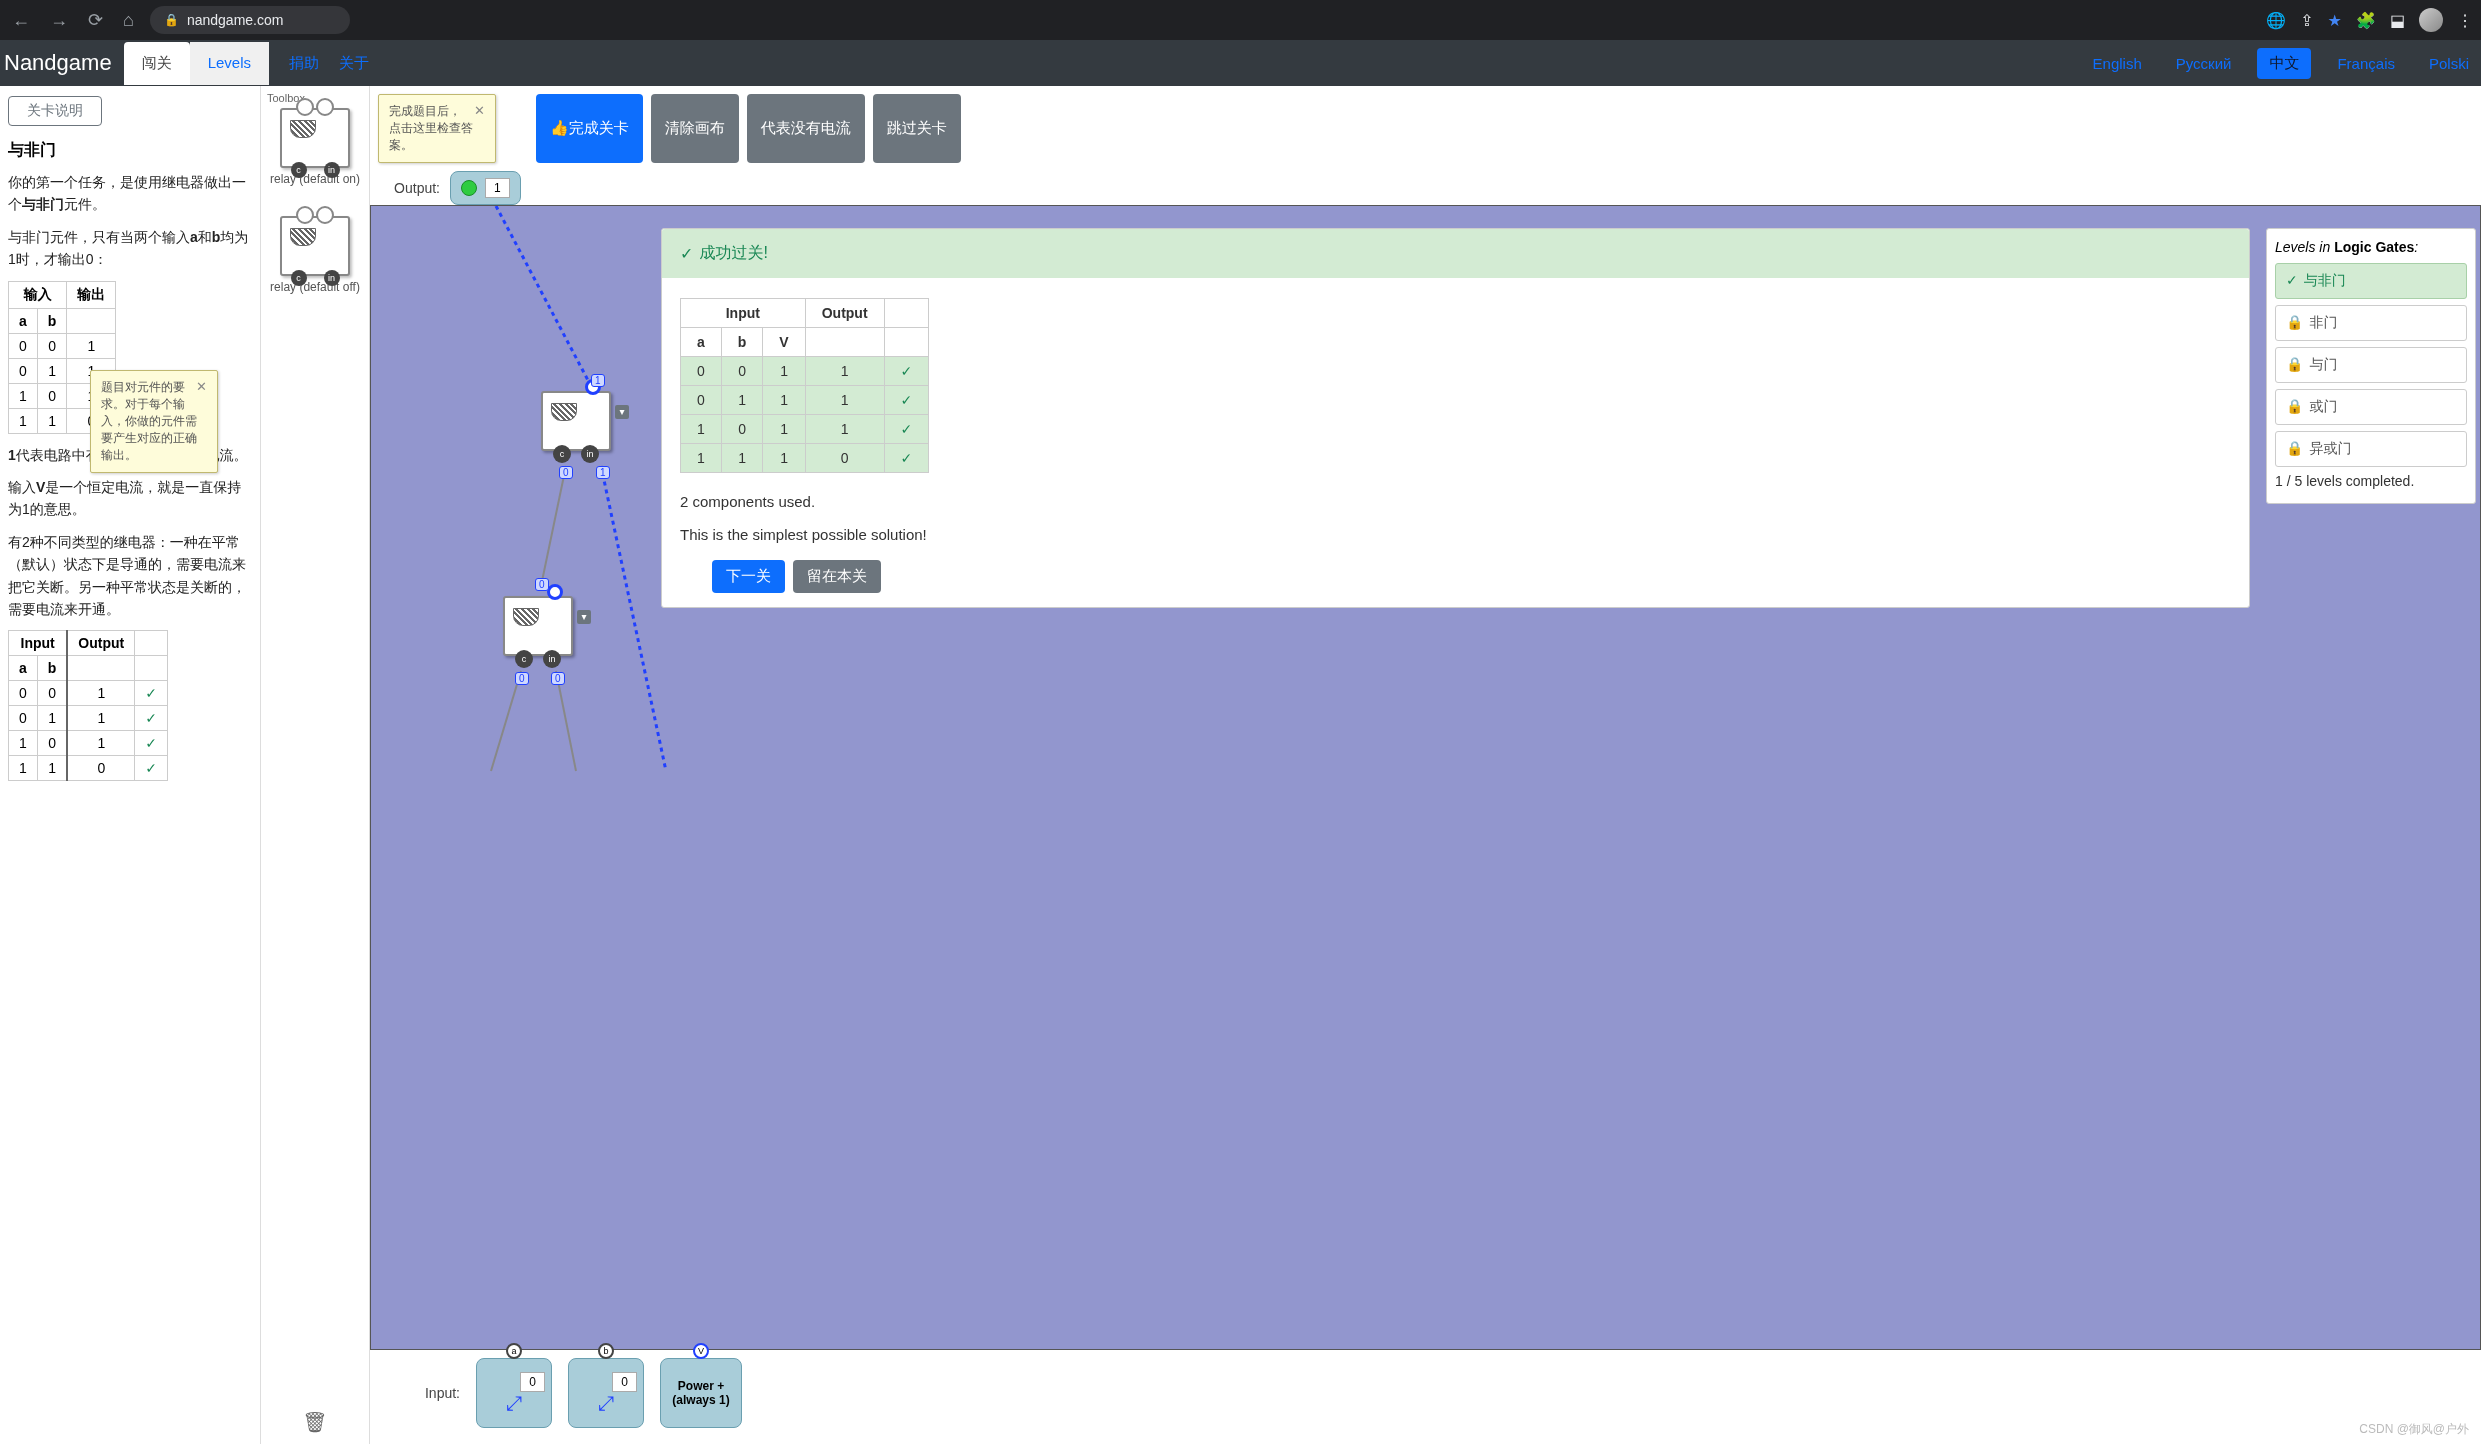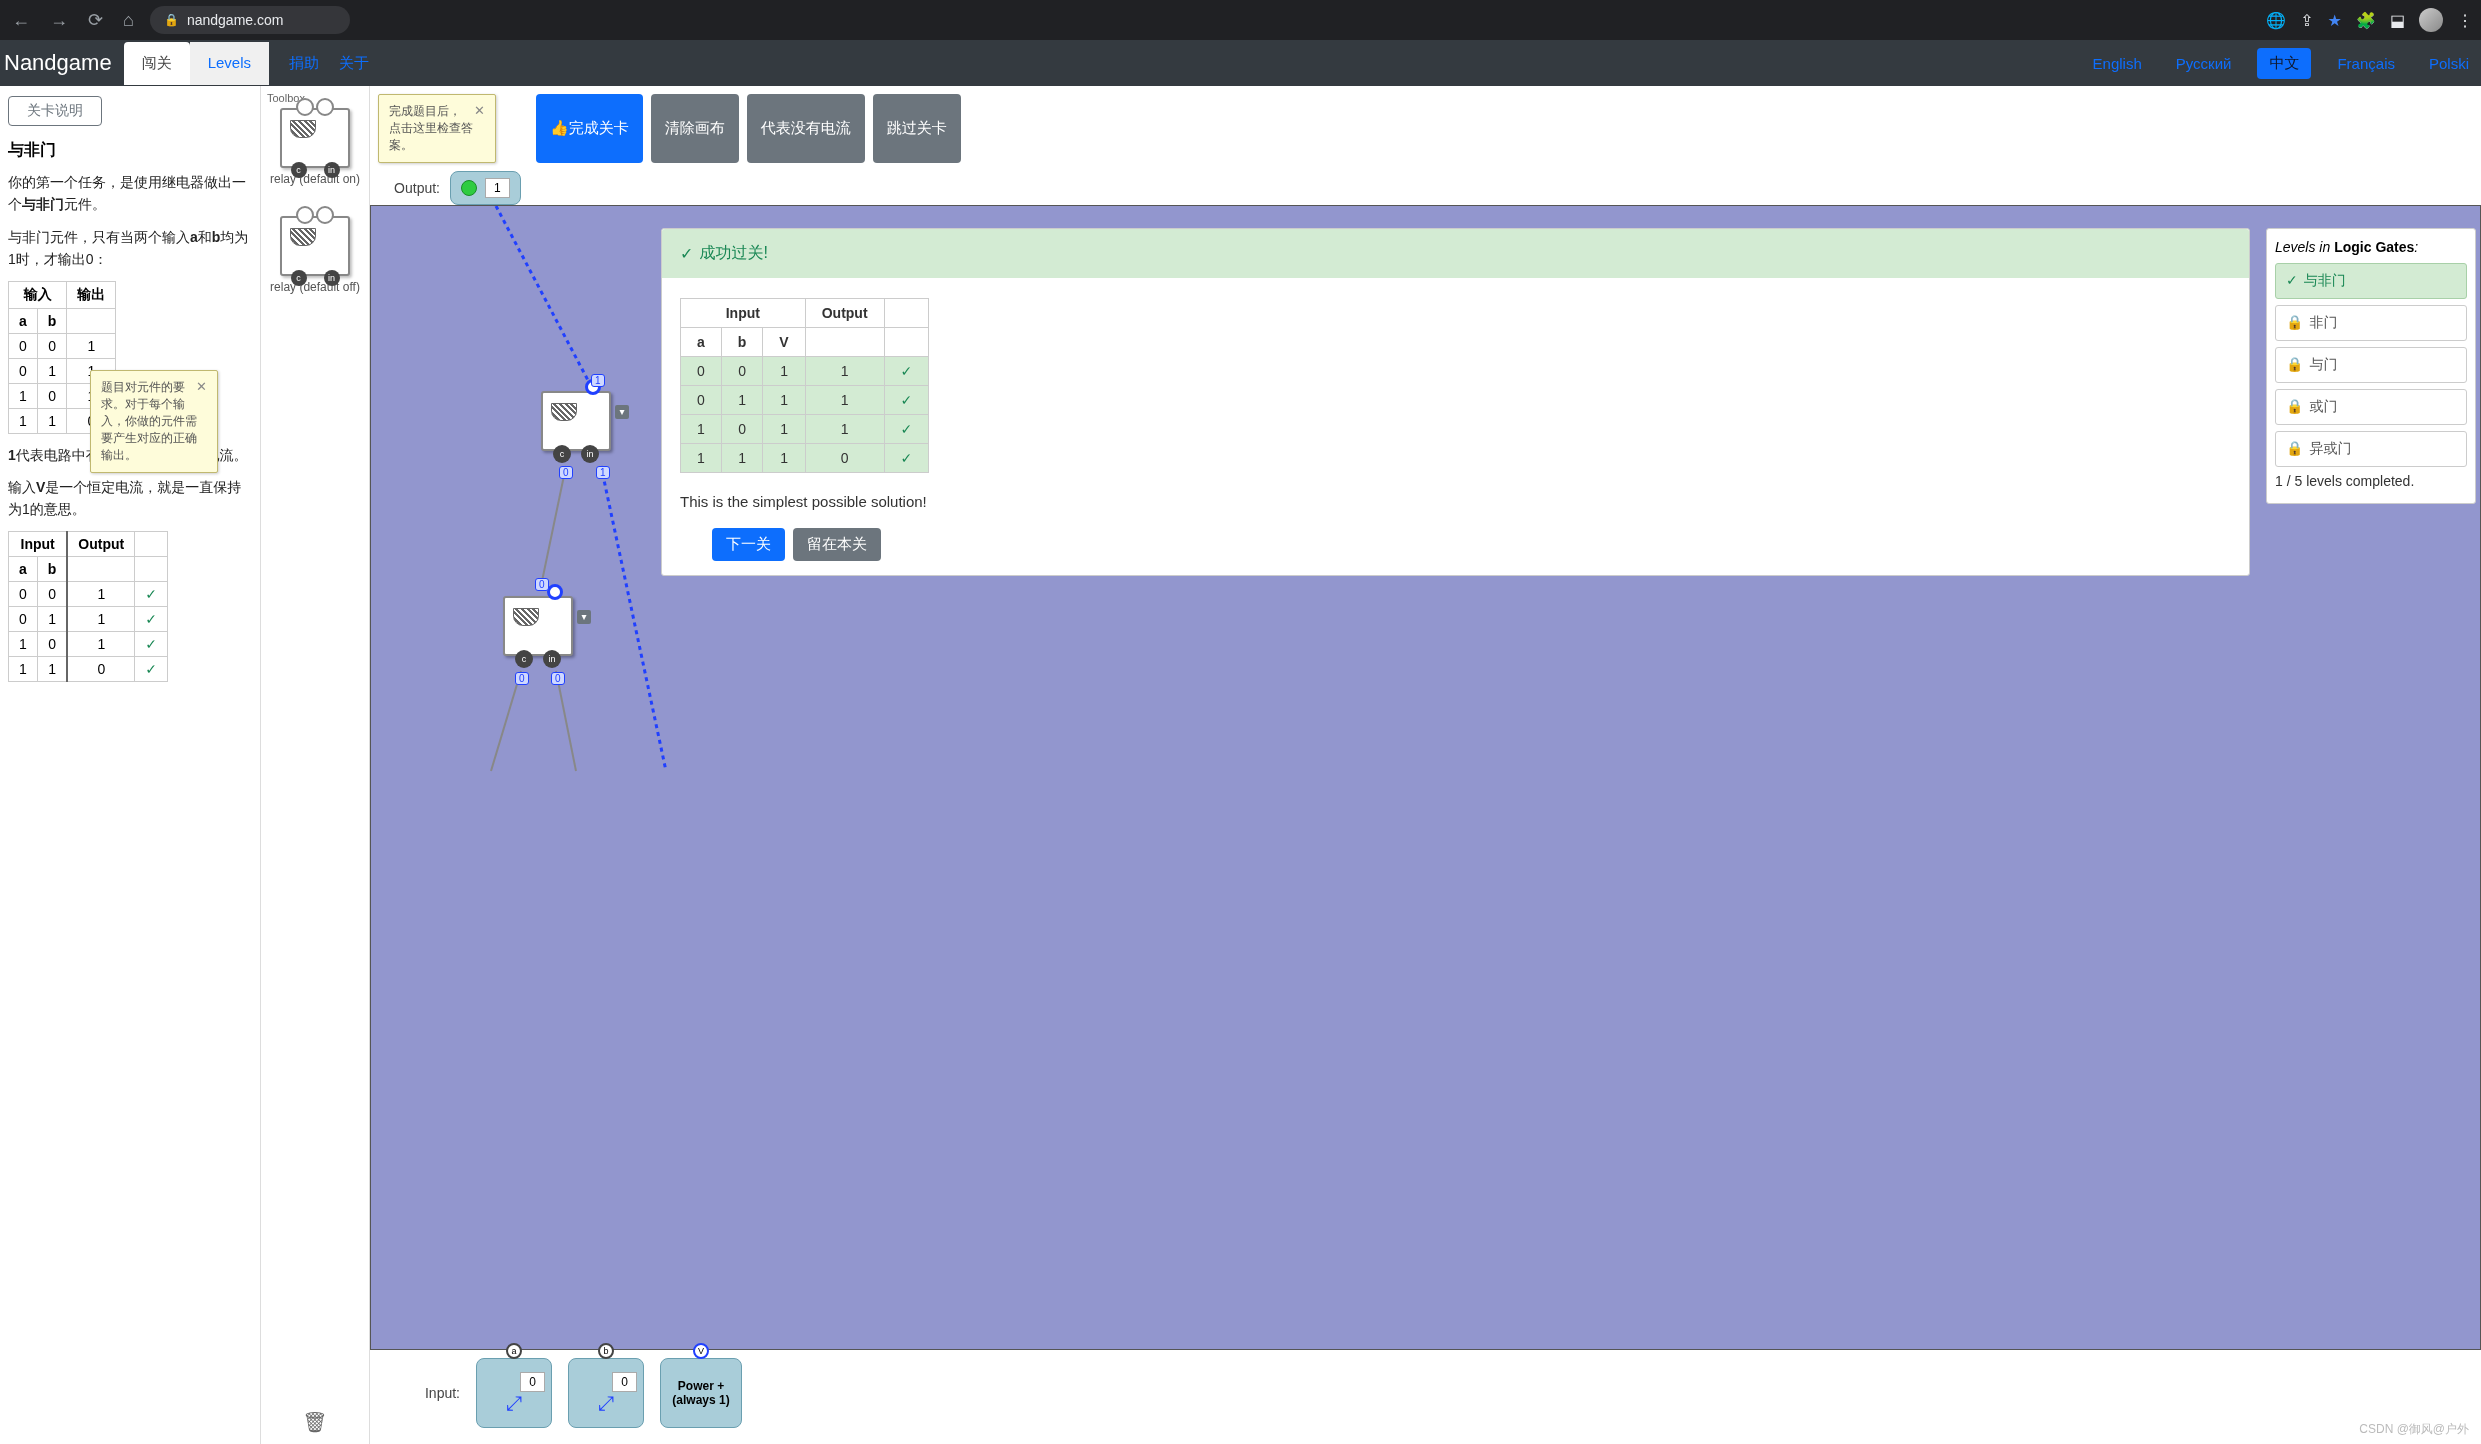--- a/index.html
+++ b/index.html
@@ -196,20 +196,21 @@
     </tbody>
       </table>
 
     <div class="tooltip-box" style="top:284px; left:90px; width:128px;">
       <span class="tooltip-close">✕</span>
       <span>题目对元件的要求。对于每个输入，你做的元件需要产生对应的正确输出。</span>
     </div>
 
     <p><b>1</b><span>代表电路中有电流，</span><b>0</b><span>代表没有电流。</span></p>
     <p><span>输入</span><b>V</b><span>是一个恒定电流，就是一直保持为1的意思。</span></p>
+    <p>有2种不同类型的继电器：一种在平常（默认）状态下是导通的，需要电流来把它关断。另一种平常状态是关断的，需要电流来开通。</p>
 
     <table class="tt2">
       <tbody>
           <tr>
             <th colspan="2">Input</th>
             <th class="sep">Output</th>
             <th></th>
           </tr>
       <tr>
             <th>a</th>
@@ -372,20 +373,21 @@
                 </tr>
             <tr style="background:#d3ebd3">
                   <td>1</td>
                   <td>1</td>
                   <td>1</td>
                   <td>0</td>
                   <td class="chk">✓</td>
                 </tr>
           </tbody>
             </table>
+          <p>2 components used.</p>
           <p>This is the simplest possible solution!</p>
           <div class="result-btns">
             <button class="btn btn-primary">下一关</button>
             <button class="btn btn-gray">留在本关</button>
           </div>
         </div>
       </div>
 
       <div class="levels-panel">
         <div class="levels-title"><span>Levels in </span><b>Logic Gates</b><span>:</span></div>

